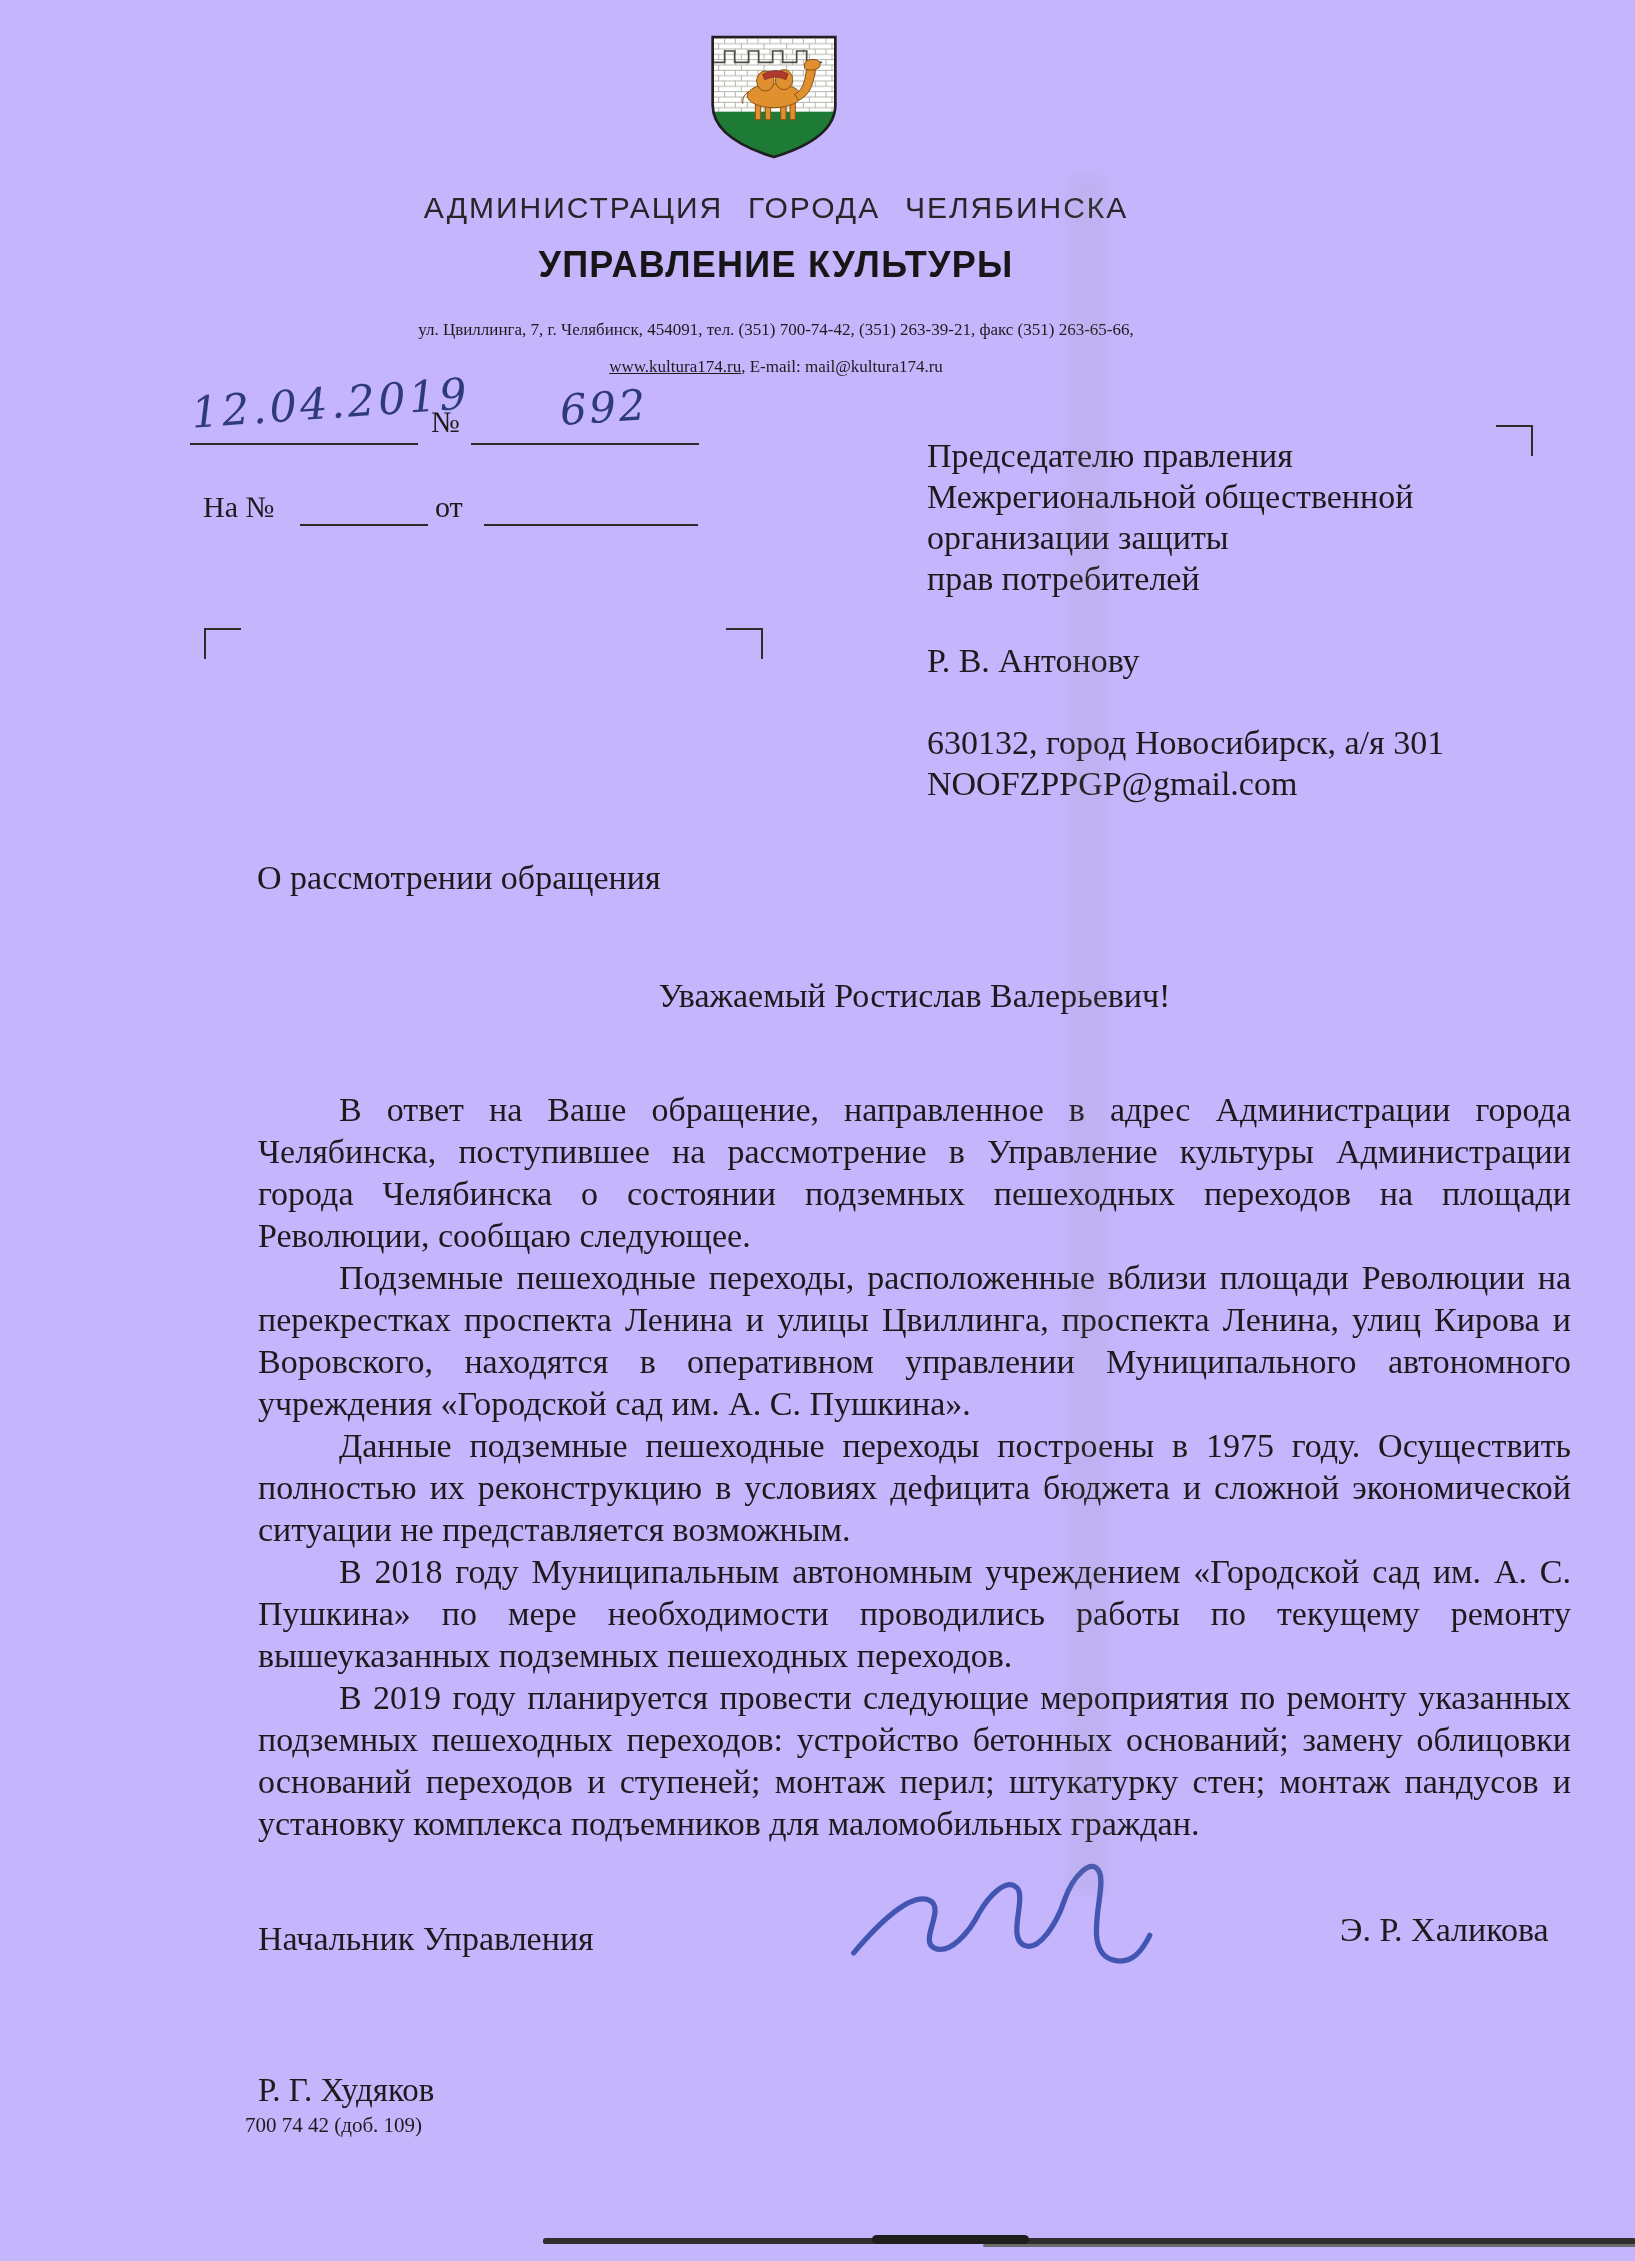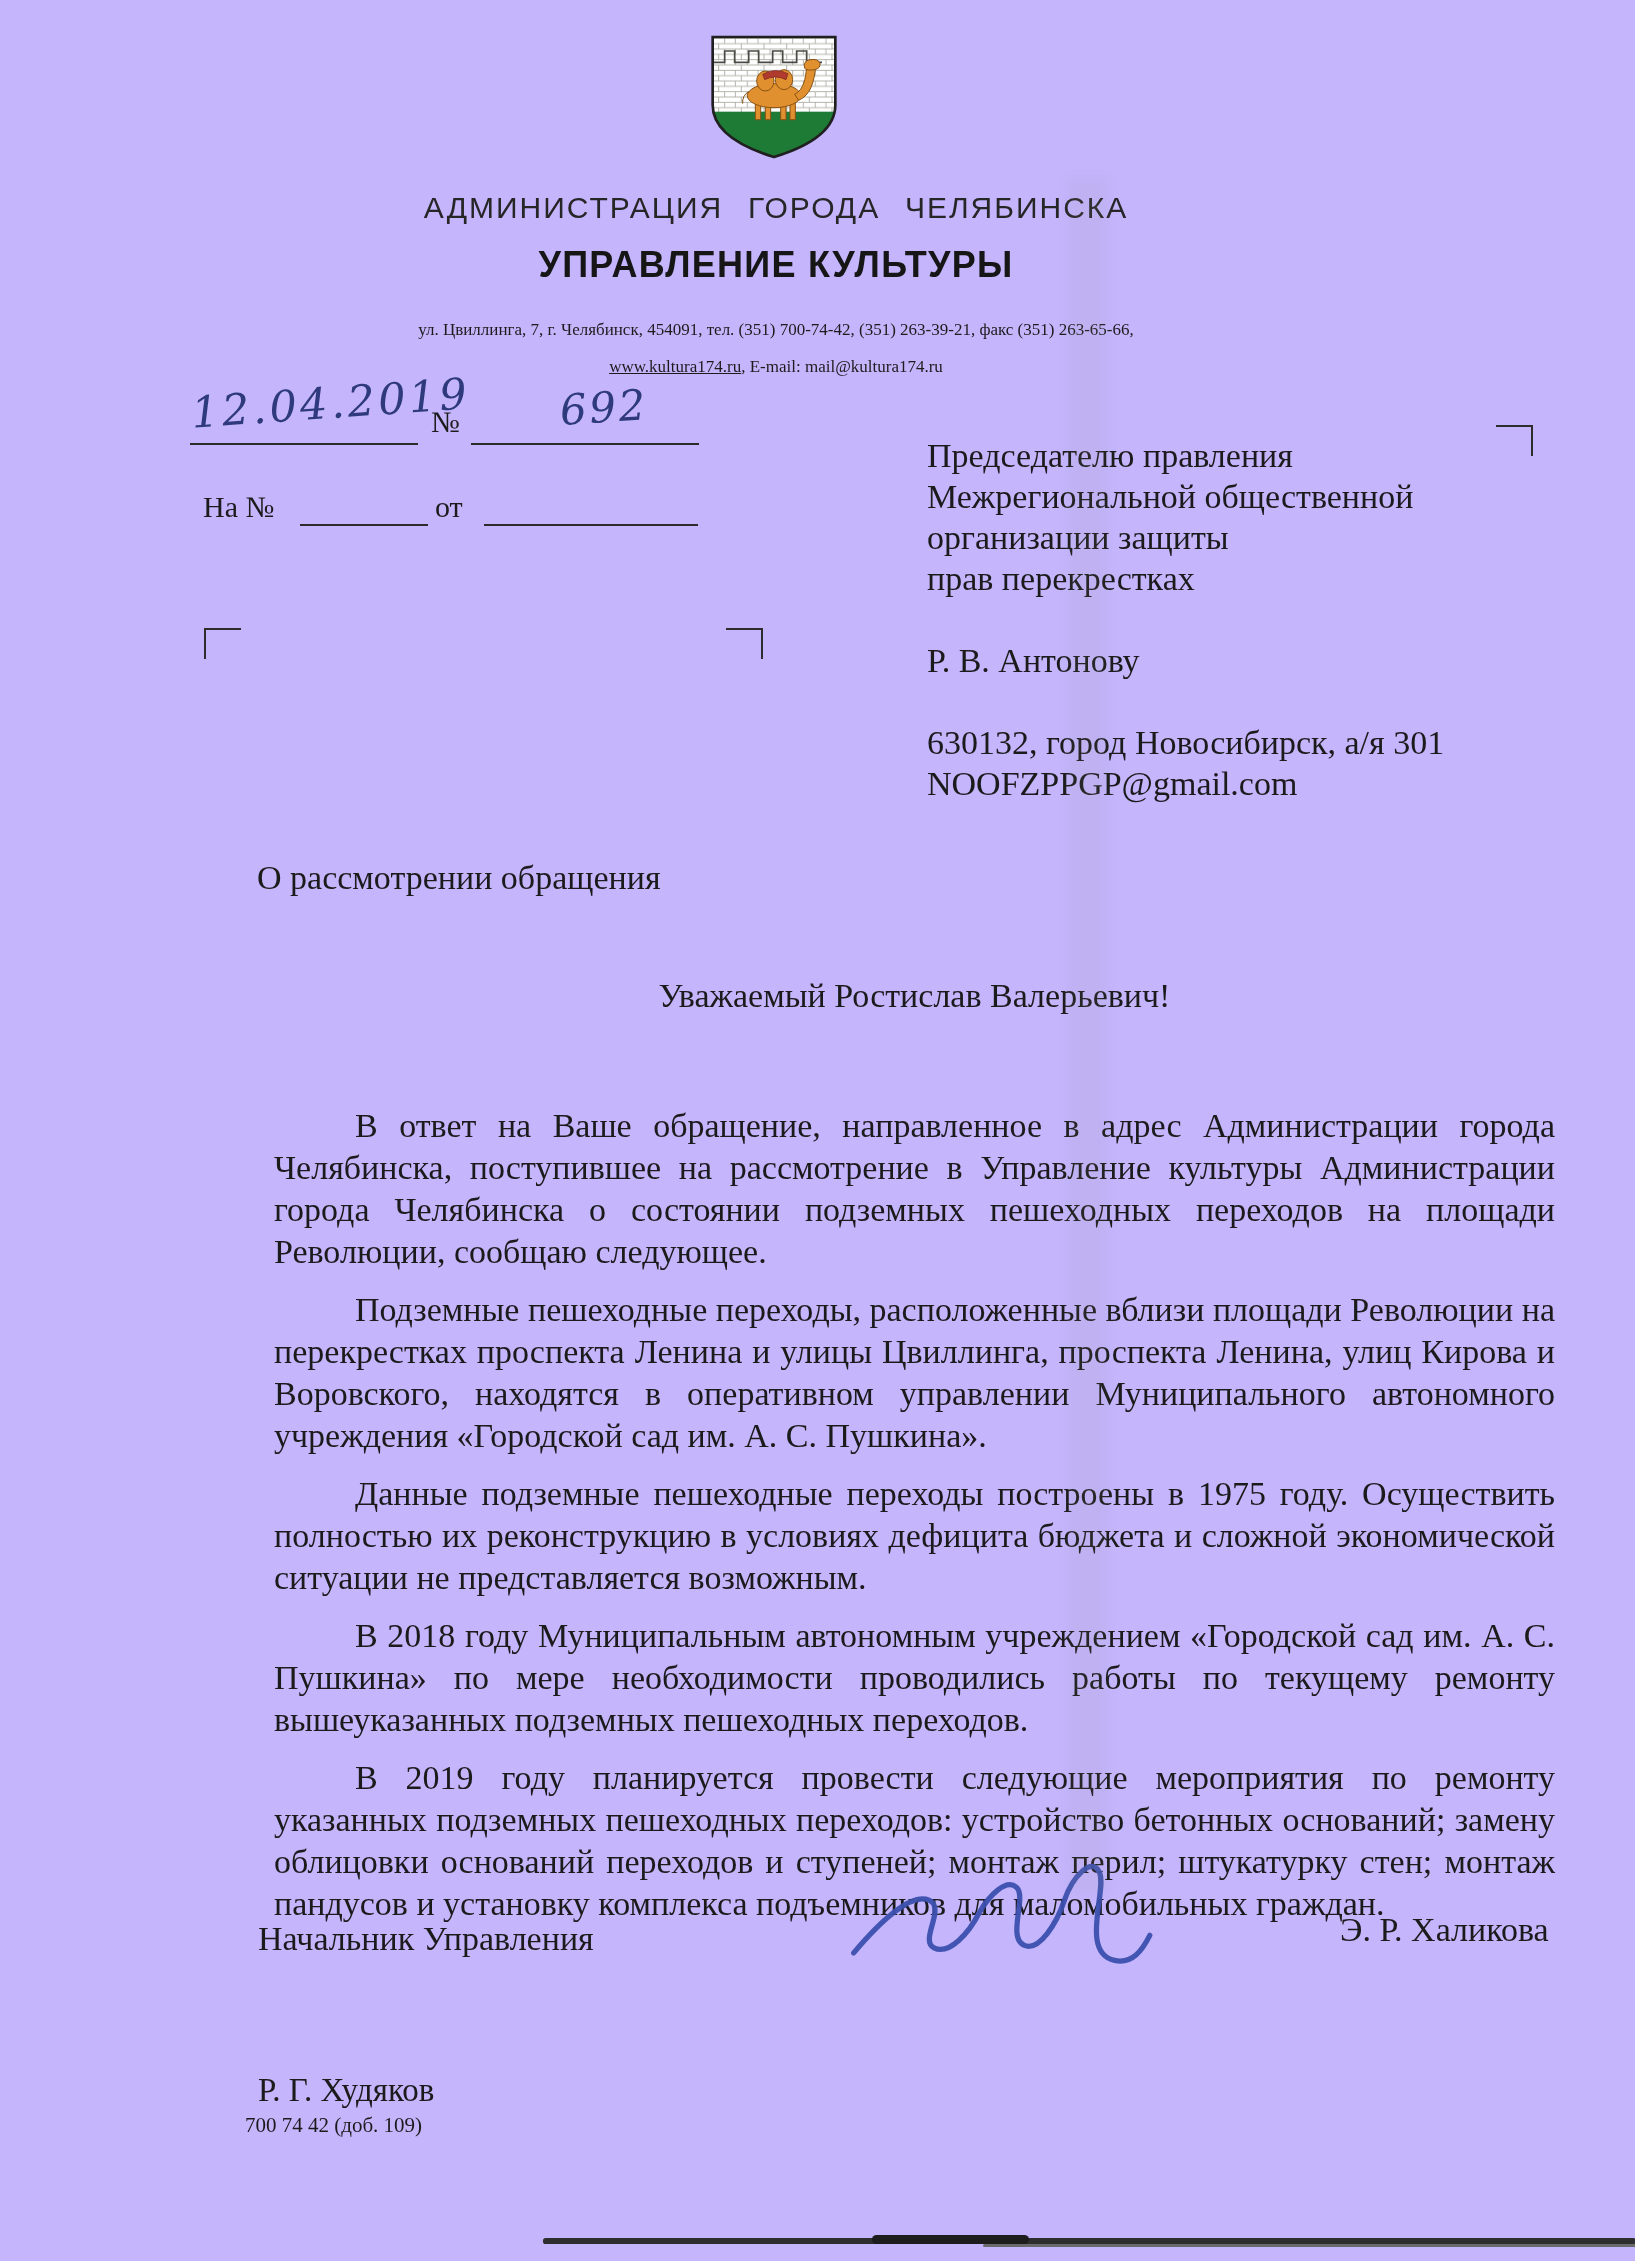--- a/index.html
+++ b/index.html
@@ -57,21 +57,21 @@
 
   
   .recipient{left:927px;top:435px;width:662px;font-size:34px;line-height:41px;}
   .recipient .gap{height:41px;}
 
   .subject{left:257px;top:859px;font-size:34px;}
   .salutation{left:258px;top:977px;width:1313px;text-align:center;font-size:34px;}
 
   
   .body-text{left:258px;top:1089px;width:1313px;font-size:34px;line-height:42px;text-align:justify;}
-  .body-text p{margin:16px;text-indent:81px;}
+  .body-text p{margin:0;text-indent:81px;}
 
   
   .position-title{left:258px;top:1920px;font-size:34px;}
   .sig-svg{left:839px;top:1845px;width:328px;height:138px;}
   .sig-name{left:1340px;top:1911px;font-size:34px;}
 
   
   .executor{left:258px;top:2072px;font-size:33px;}
   .phone{left:245px;top:2113px;font-size:21px;}
 
@@ -139,21 +139,21 @@
   <div class="abs blank ul-ot"></div>
 
   <div class="abs mark mark-tr"></div>
   <div class="abs mark mark-l"></div>
   <div class="abs mark mark-m"></div>
 
   <div class="abs recipient">
     <div>Председателю правления</div>
     <div>Межрегиональной общественной</div>
     <div>организации защиты</div>
-    <div>прав перекрестках</div>
+    <div>прав потребителей</div>
     <div class="gap"></div>
     <div>Р. В. Антонову</div>
     <div class="gap"></div>
     <div>630132, город Новосибирск, а/я 301</div>
     <div>NOOFZPPGP@gmail.com</div>
   </div>
 
   <div class="abs subject">О рассмотрении обращения</div>
 
   <div class="abs salutation">Уважаемый Ростислав Валерьевич!</div>

